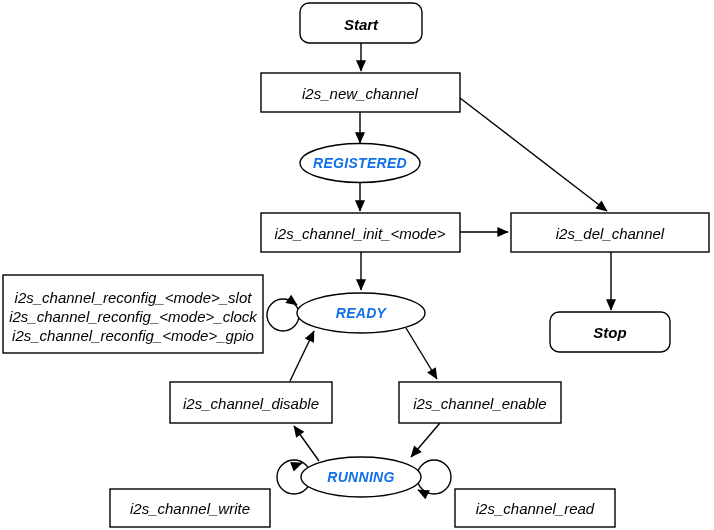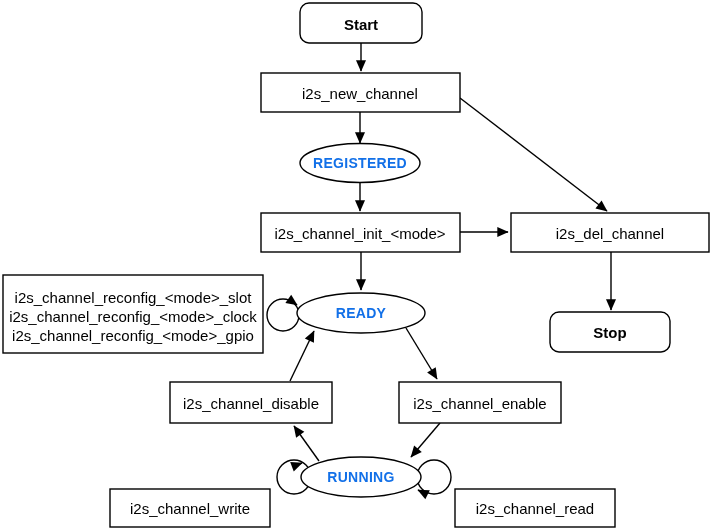--- a/index.html
+++ b/index.html
@@ -7,20 +7,21 @@
     padding: 0;
     background: #ffffff;
     font-family: "Liberation Sans", sans-serif;
   }
   .stage {
     position: relative;
     width: 714px;
     height: 530px;
     background: #ffffff;
     overflow: hidden;
+    font-style: italic;
   }
   svg { display: block; }
   .shape {
     fill: #ffffff;
     stroke: #000000;
     stroke-width: 1.4;
   }
   .edge {
     fill: none;
     stroke: #000000;

